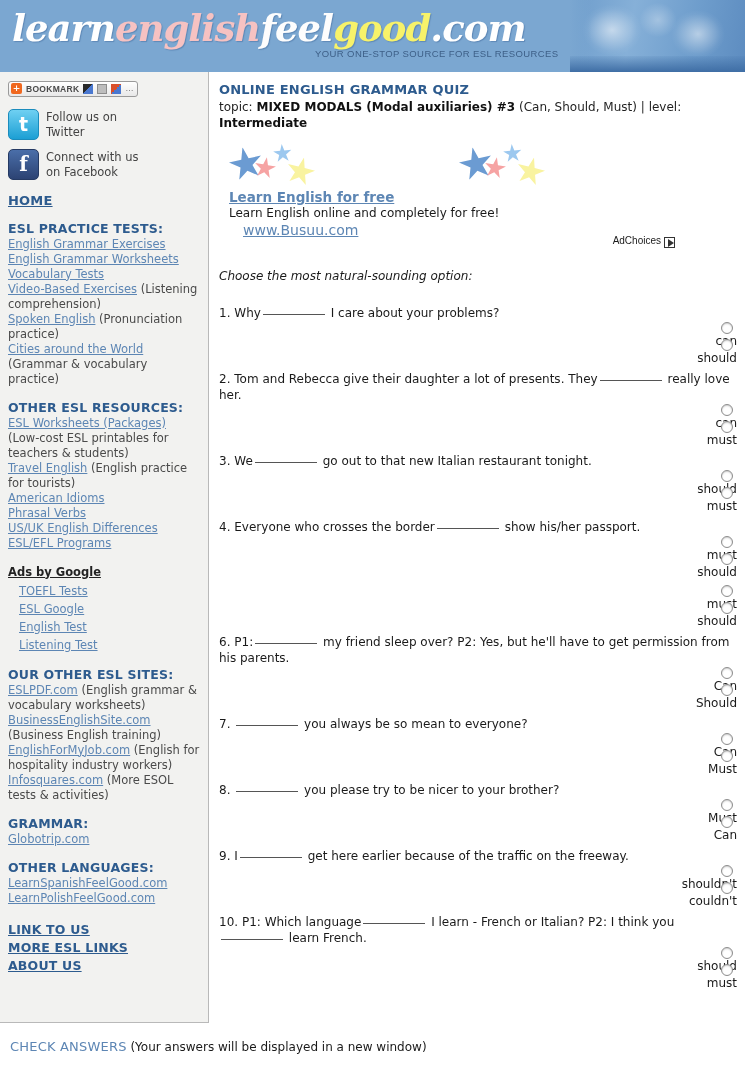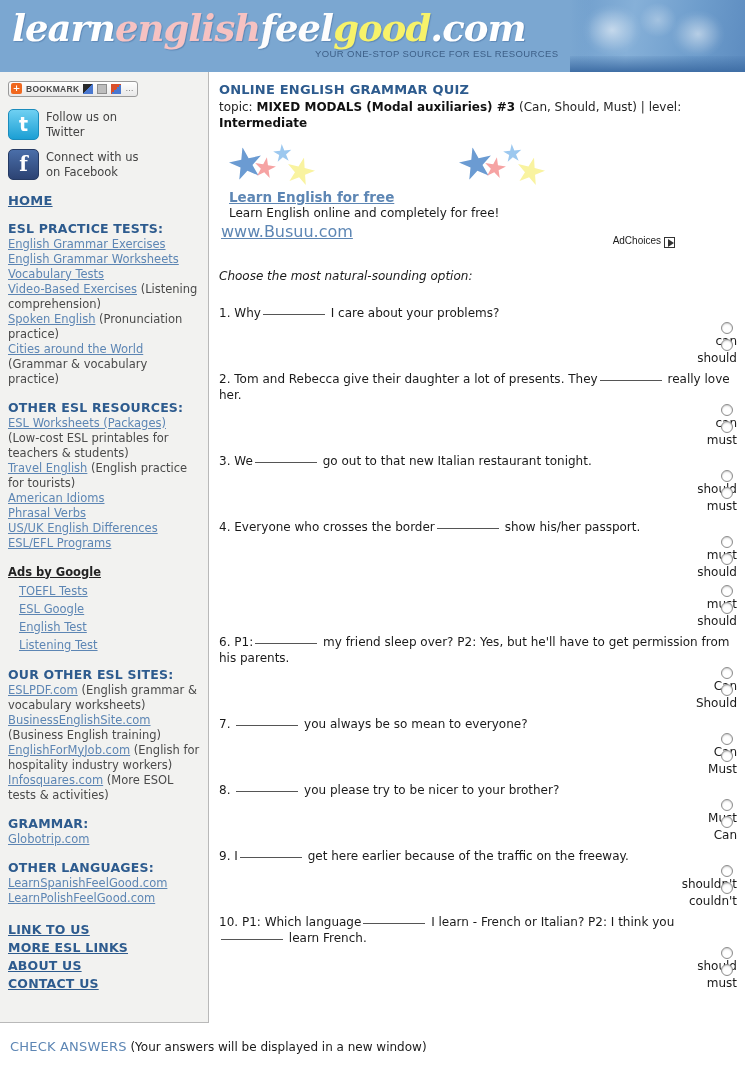--- a/index.html
+++ b/index.html
@@ -173,21 +173,21 @@
   .stars.one { left: 10px; top: 0; }
   .stars.two { left: 240px; top: 0; }
   .star { position: absolute; clip-path: polygon(50% 0%,61% 35%,98% 35%,68% 57%,79% 91%,50% 70%,21% 91%,32% 57%,2% 35%,39% 35%); }
   .star.blue  { width: 34px; height: 34px; background: #6b9bd2; left: 0;  top: 4px; transform: rotate(-12deg); }
   .star.pink  { width: 22px; height: 22px; background: #f6a3a3; left: 25px; top: 14px; transform: rotate(10deg); }
   .star.ltblue{ width: 19px; height: 19px; background: #9cc8ef; left: 44px; top: 1px; transform: rotate(-5deg); }
   .star.yellow{ width: 29px; height: 29px; background: #f9f3a0; left: 57px; top: 14px; transform: rotate(14deg); }
 
   .ad-title { position: absolute; left: 10px; top: 46px; color: #5d86b4; font-weight: bold; font-size: 13.5px; text-decoration: underline; }
   .ad-desc  { position: absolute; left: 10px; top: 63px; font-size: 12px; color: #1a1a1a; }
-  .ad-url   { position: absolute; left: 2px; top: 79px; font-size: 16px; color: #5d86b4; text-decoration: underline; }
+  .ad-url   { position: absolute; left: 24px; top: 79px; font-size: 14px; color: #5d86b4; text-decoration: underline; }
   .adchoices { position: absolute; right: 62px; top: 92px; font-size: 10px; color: #1a1a1a; font-family: "Liberation Sans", sans-serif; }
   .adchoices .tri { display:inline-block; width:0;height:0; border-left:6px solid #333; border-top:4px solid transparent; border-bottom:4px solid transparent; vertical-align: -1px; margin-left:2px;}
   .adchoices .box { display:inline-block; border:1px solid #333; padding:0 0 0 1px; line-height: 9px; height: 11px; vertical-align:-2px; margin-left:3px;}
 
   .instructions { font-style: italic; font-size: 12px; color: #1a1a1a; margin: 18px 0 22px 0; }
 
   .question { margin-bottom: 15px; }
   .q-text { font-size: 12px; color: #1a1a1a; line-height: 16px; }
   .blank { border-bottom: 1px solid #555; display: inline-block; width: 62px; vertical-align: 2px; margin: 0 2px; }
   .options { margin: 1px 0 0 10px; }
@@ -308,21 +308,20 @@
         <div class="nav-list">
           <div><a href="#" class="side-link">LearnSpanishFeelGood.com</a></div>
           <div><a href="#" class="side-link">LearnPolishFeelGood.com</a></div>
         </div>
       </div>
 
       <div class="bottom-links">
         <div><a href="#">LINK TO US</a></div>
         <div><a href="#">MORE ESL LINKS</a></div>
         <div><a href="#">ABOUT US</a></div>
-        <div><a href="#">CONTACT US</a></div>
       </div>
 
     </div>
 
     <div class="content">
 
       <div class="quiz-title">ONLINE ENGLISH GRAMMAR QUIZ</div>
       <div class="quiz-topic">
         <span>topic: </span><b>MIXED MODALS (Modal auxiliaries) #3</b><span> (Can, Should, Must) | level: </span><b>Intermediate</b>
       </div>

